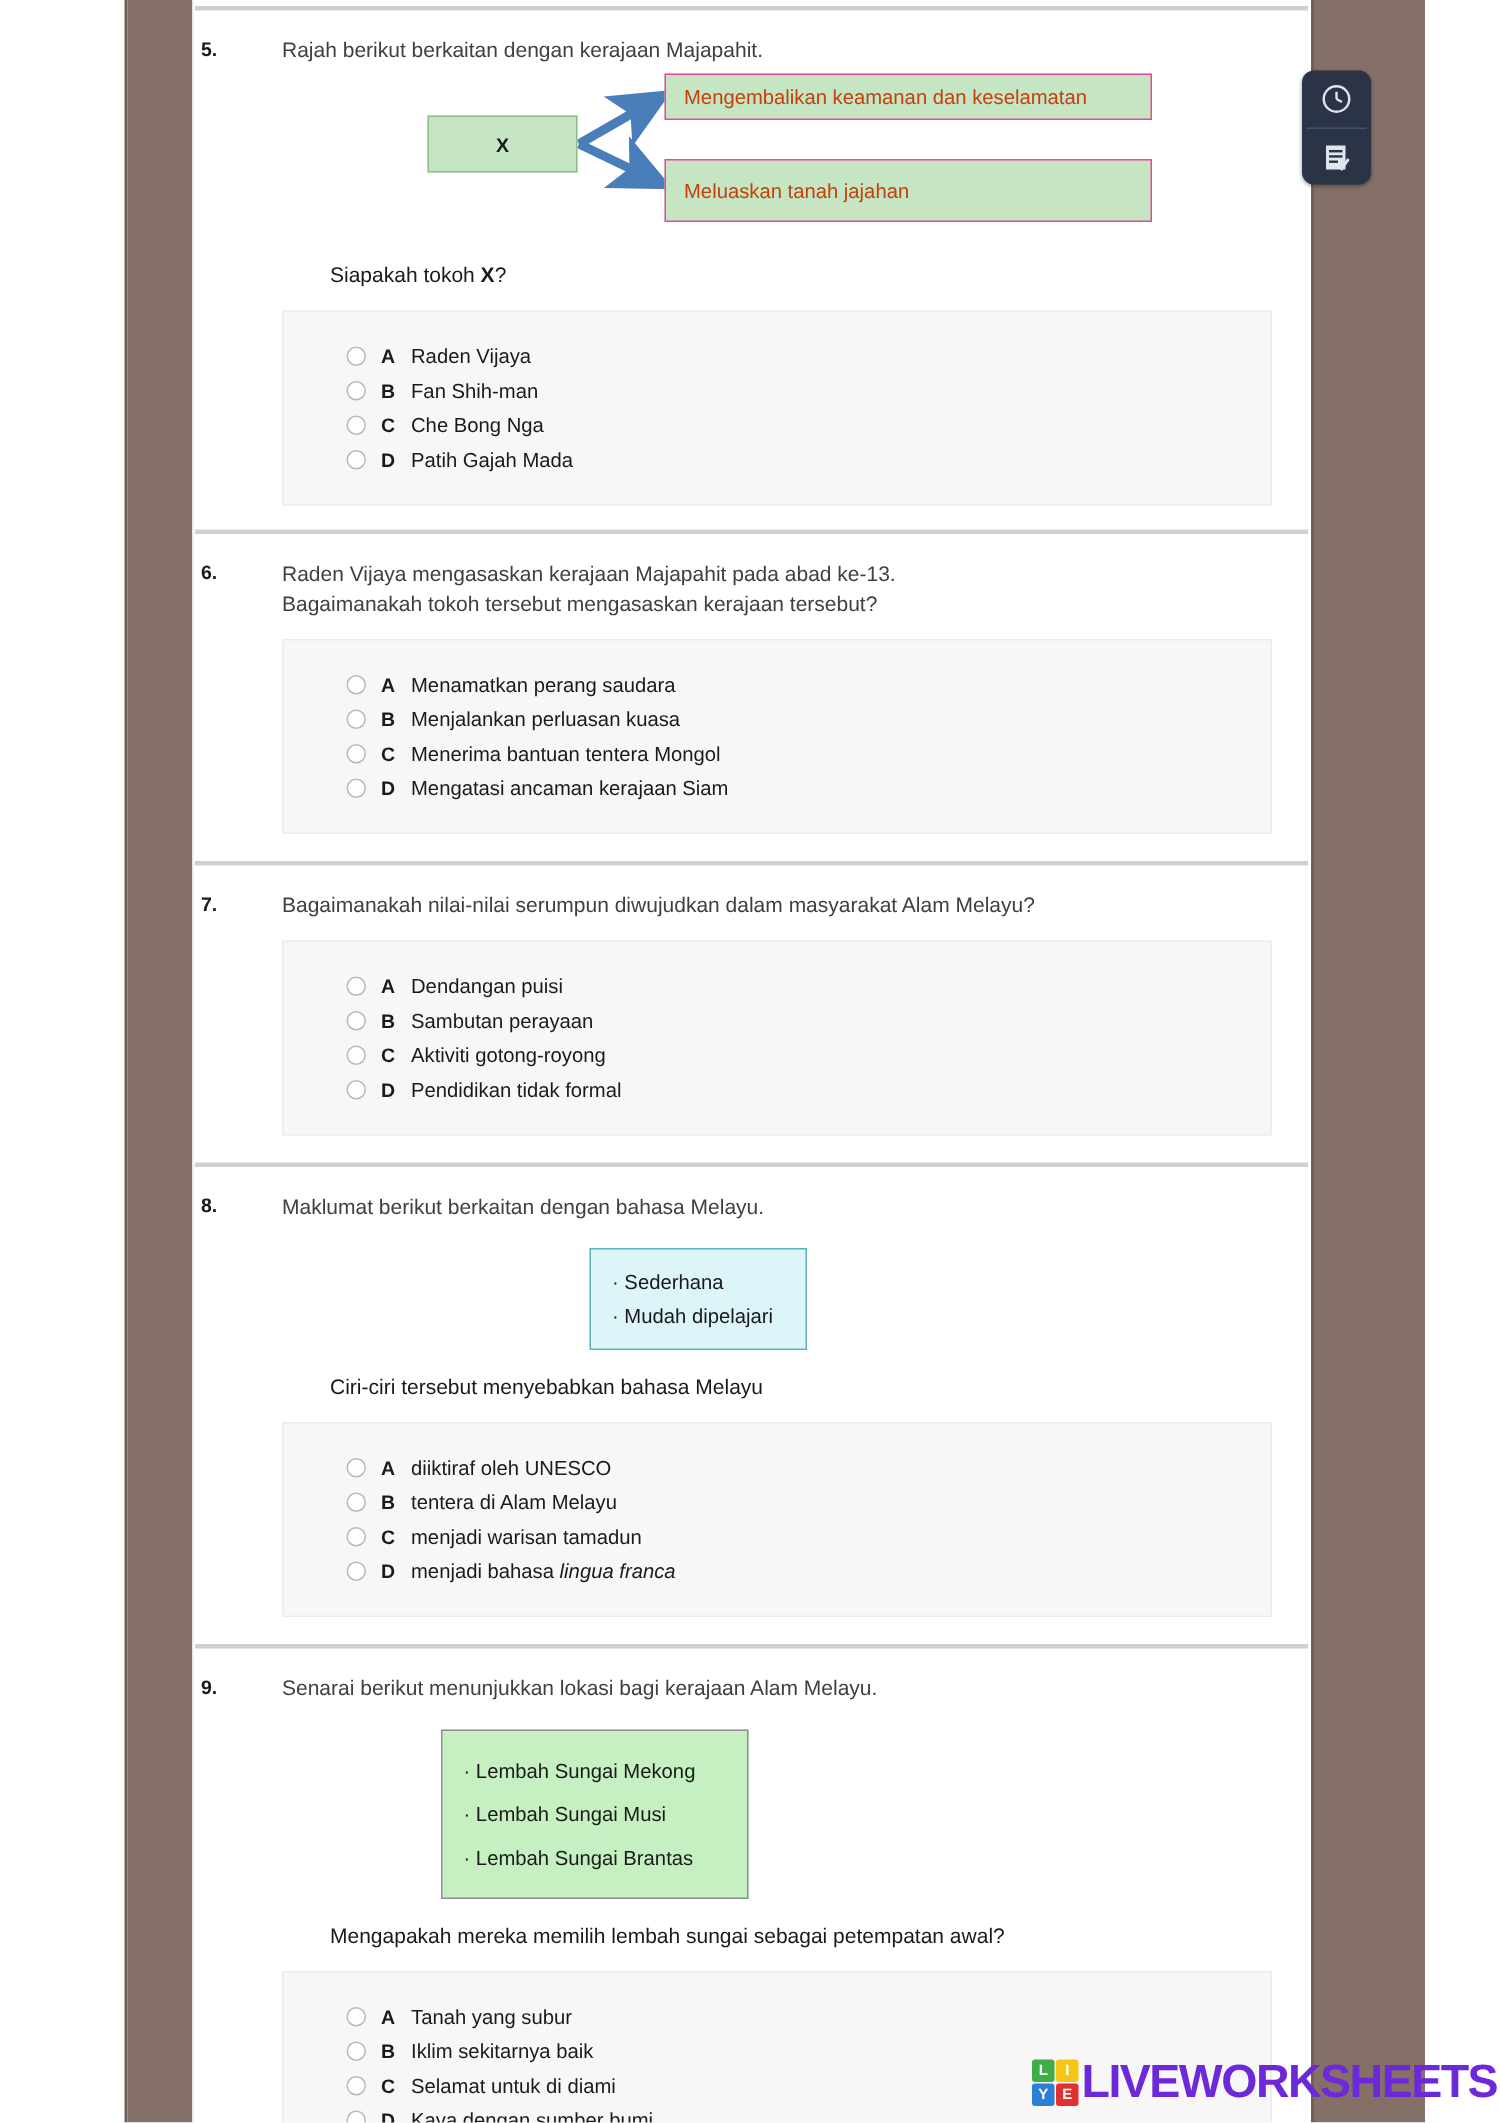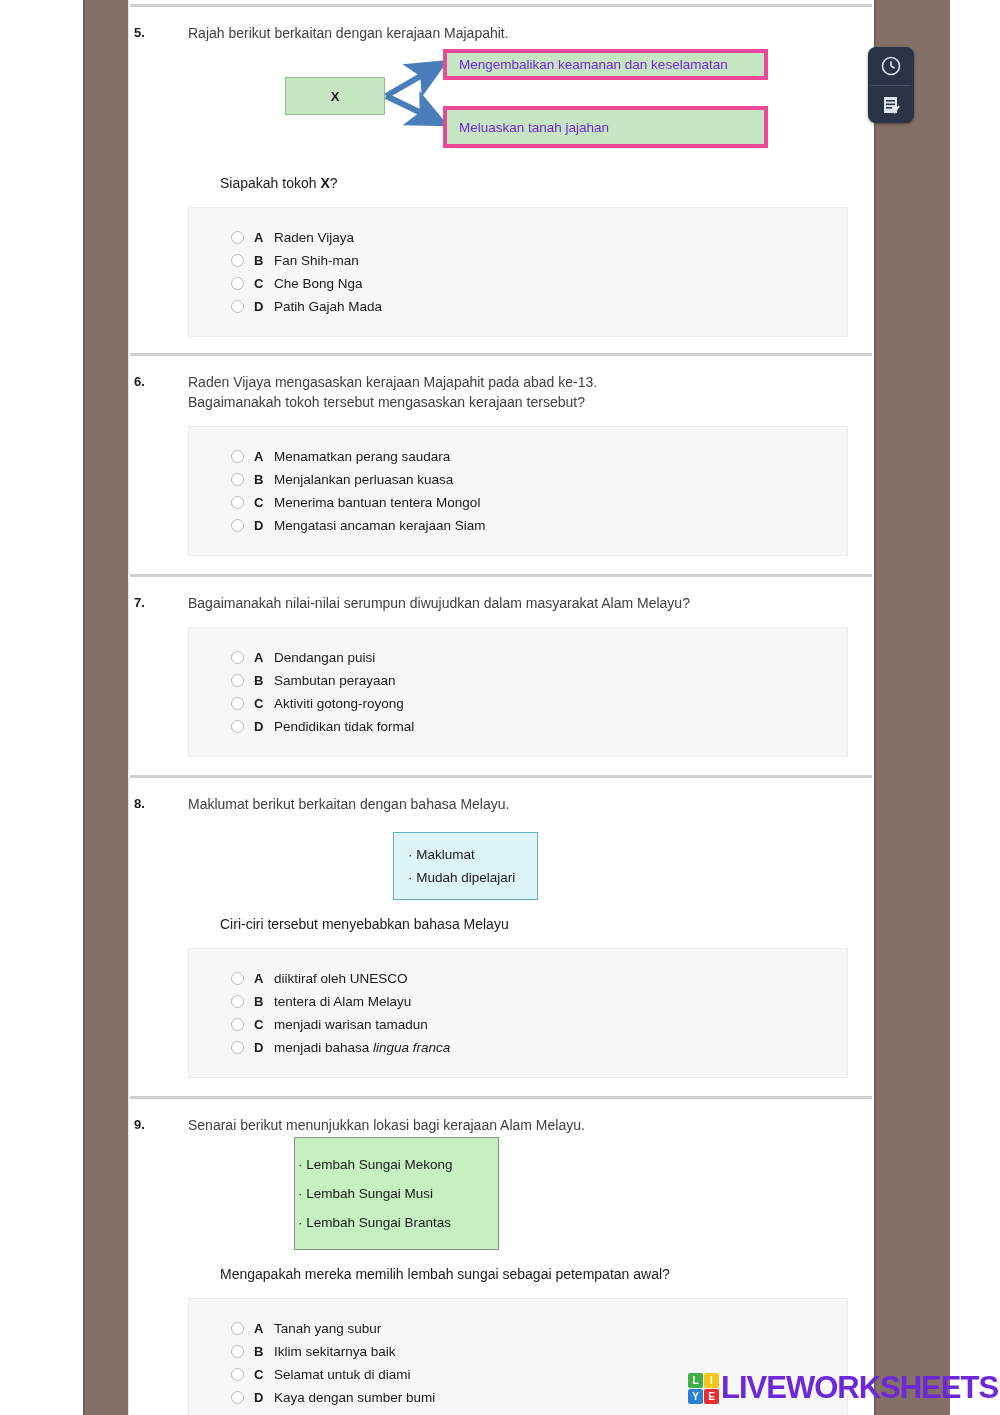--- a/index.html
+++ b/index.html
@@ -43,39 +43,39 @@
 
   
   .diagram{position:relative;height:108px;margin:8px 0 0 0;}
   .xbox{
     position:absolute;left:157px;top:26px;width:100px;height:38px;
     background:#c6e5c3;border:1px solid #8fc08a;
     display:flex;align-items:center;justify-content:center;
     font-weight:bold;font-size:13px;color:#1a1a1a;box-sizing:border-box;
   }
   .gbox{
-    position:absolute;background:#c6e5c3;border:4px solid #ec4899;
-    display:flex;align-items:center;font-size:13.5px;color:#6d28d9;
+    position:absolute;background:#c6e5c3;border:1px solid #ec4899;
+    display:flex;align-items:center;font-size:13.5px;color:#c2410c;
     padding-left:12px;box-sizing:border-box;
   }
   .gbox1{left:315px;top:-2px;width:325px;height:31px;}
   .gbox2{left:315px;top:55px;width:325px;height:42px;}
   .arrows{position:absolute;left:0;top:0;width:746px;height:108px;}
 
   
   .infobox-blue{
     width:145px;margin:18px 0 0 265px;
     background:#ddf4f8;border:1px solid #5fb2bd;
     padding:10px 14px;box-sizing:border-box;
   }
   .infobox-blue div{font-size:13.5px;color:#1a1a1a;line-height:23px;}
   .infobox-green{
-    width:205px;margin:2px 0 0 166px;
+    width:205px;margin:18px 0 0 166px;
     background:#c6f0c1;border:1px solid #8f8f8f;
-    padding:12px 3px;box-sizing:border-box;
+    padding:12px 14px;box-sizing:border-box;
   }
   .infobox-green div{font-size:13.5px;color:#1a1a1a;line-height:29px;padding-left:12px;text-indent:-12px;}
 
   
   .toolpanel{
     position:absolute;left:740px;top:-4px;width:46px;height:76px;
     background:#2b3446;border-radius:8px;z-index:9;
     box-shadow:0 1px 3px rgba(0,0,0,.4);
   }
   .toolbtn{width:46px;height:38px;display:flex;align-items:center;justify-content:center;}
@@ -240,21 +240,21 @@
 
   <div class="divider" style="margin-top:18px;"></div>
 
   <div class="q">
     <div class="q-head">
       <div class="q-num">8.</div>
       <div class="q-text">Maklumat berikut berkaitan dengan bahasa Melayu.</div>
     </div>
 
     <div class="infobox-blue">
-      <div>· Maklumat</div>
+      <div>· Sederhana</div>
       <div>· Mudah dipelajari</div>
     </div>
 
     <div class="q-sub">Ciri-ciri tersebut menyebabkan bahasa Melayu</div>
 
     <div class="options">
       <div class="opt">
         <div class="radio"></div>
         <div class="opt-letter">A</div>
         <div class="opt-text">diiktiraf oleh UNESCO</div>

